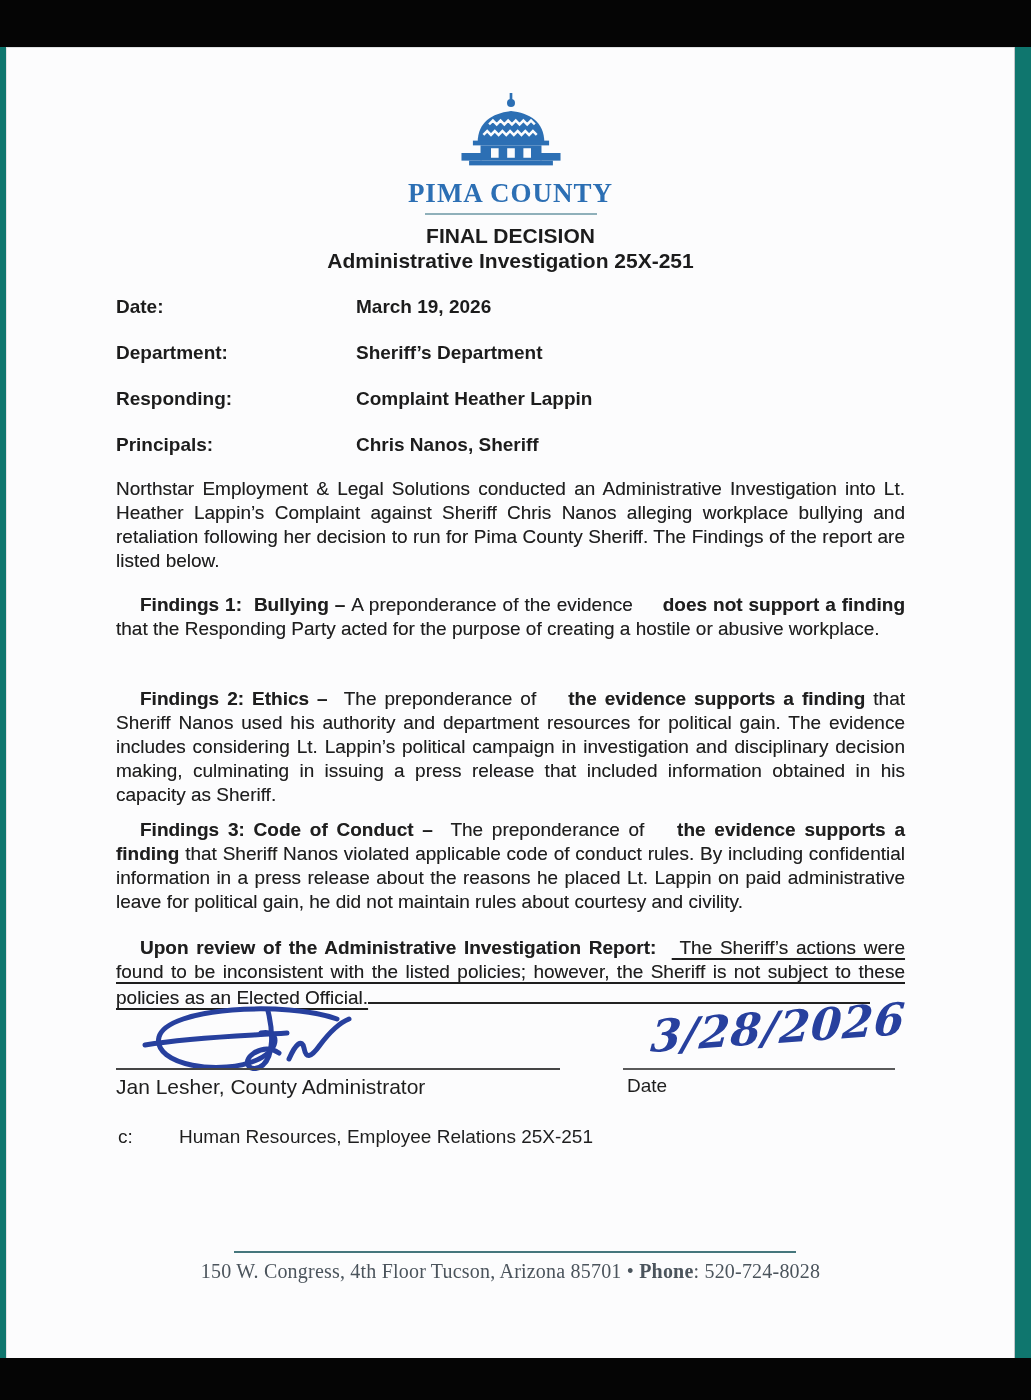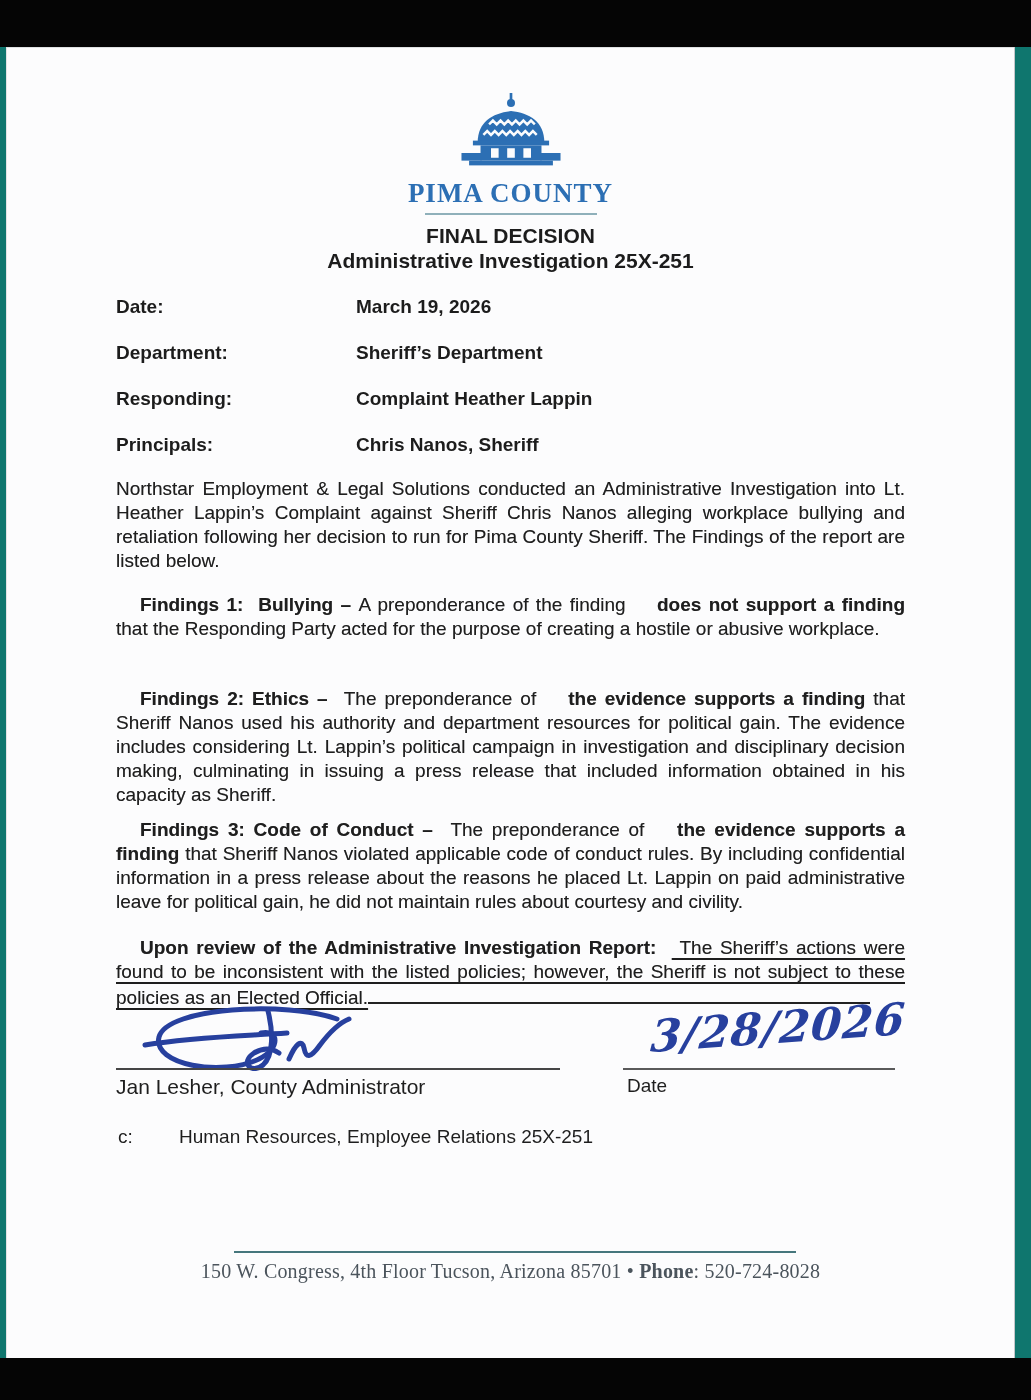--- a/index.html
+++ b/index.html
@@ -107,21 +107,21 @@
         <span>Responding:</span>
         <span>Complaint Heather Lappin</span>
       </div>
       <div class="meta-row">
         <span>Principals:</span>
         <span>Chris Nanos, Sheriff</span>
       </div>
     </div>
 
     <div class="abs para" style="top:430px"><span>Northstar Employment &amp; Legal Solutions conducted an Administrative Investigation into Lt. Heather Lappin’s Complaint against Sheriff Chris Nanos alleging workplace bullying and retaliation following her decision to run for Pima County Sheriff. The Findings of the report are listed below.</span></div>
-    <div class="abs para" style="top:546px"><span class="b">Findings 1:&nbsp; Bullying – </span><span>A preponderance of the finding </span><span class="b">does not support a finding</span><span> that the Responding Party acted for the purpose of creating a hostile or abusive workplace.</span></div>
+    <div class="abs para" style="top:546px"><span class="b">Findings 1:&nbsp; Bullying – </span><span>A preponderance of the evidence </span><span class="b">does not support a finding</span><span> that the Responding Party acted for the purpose of creating a hostile or abusive workplace.</span></div>
     <div class="abs para" style="top:640px"><span class="b">Findings 2: Ethics –&nbsp; </span><span>The preponderance of </span><span class="b">the evidence supports a finding</span><span> that Sheriff Nanos used his authority and department resources for political gain. The evidence includes considering Lt. Lappin’s political campaign in investigation and disciplinary decision making, culminating in issuing a press release that included information obtained in his capacity as Sheriff.</span></div>
     <div class="abs para" style="top:771px"><span class="b">Findings 3: Code of Conduct –&nbsp; </span><span>The preponderance of </span><span class="b">the evidence supports a finding</span><span> that Sheriff Nanos violated applicable code of conduct rules. By including confidential information in a press release about the reasons he placed Lt. Lappin on paid administrative leave for political gain, he did not maintain rules about courtesy and civility.</span></div>
     <div class="abs para" style="top:889px"><span class="b">Upon review of the Administrative Investigation Report:</span><span>&nbsp; </span><span class="u">&nbsp;The Sheriff’s actions were found to be inconsistent with the listed policies; however, the Sheriff is not subject to these policies as an Elected Official.</span><span class="trail"></span></div>
 
     <svg class="abs sig-scribble" width="222" height="66" viewBox="0 0 222 66" aria-hidden="true">
       <g stroke="#27409e" stroke-width="5" fill="none" stroke-linecap="round">
         <path d="M200,14 C150,-4 30,2 22,32 C15,60 85,72 122,54 C144,43 142,24 124,28"></path>
         <path d="M8,40 C55,32 105,31 150,28"></path>
         <path d="M131,6 C136,26 137,50 126,60 C114,70 103,57 117,48 C127,42 136,44 142,48"></path>
         <path d="M152,54 C159,38 165,34 167,43 C169,53 173,54 183,40 C192,28 202,18 212,14"></path>

